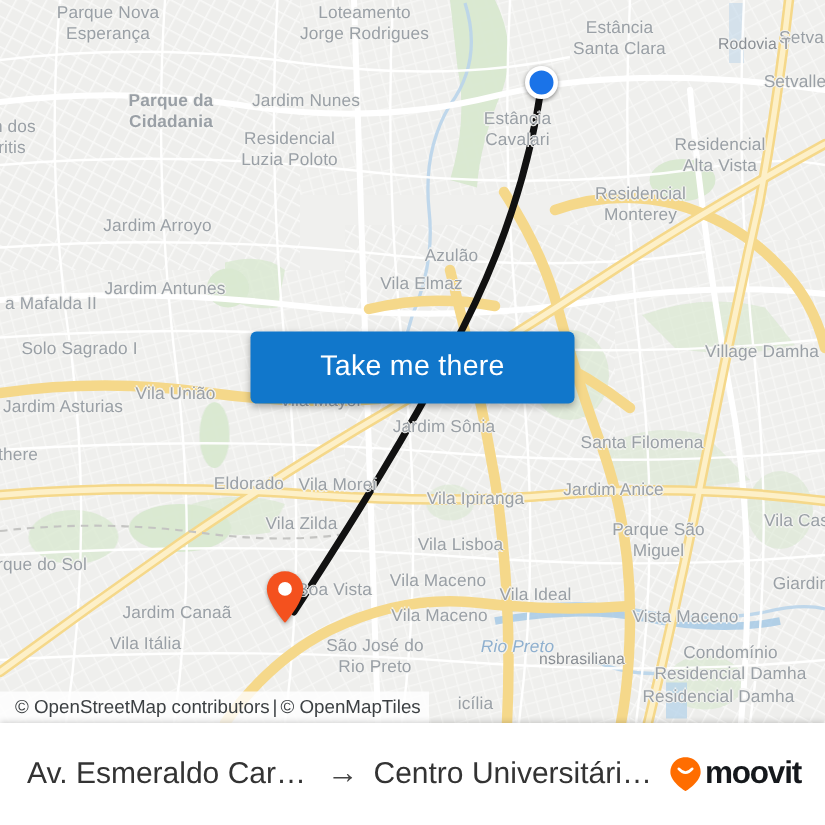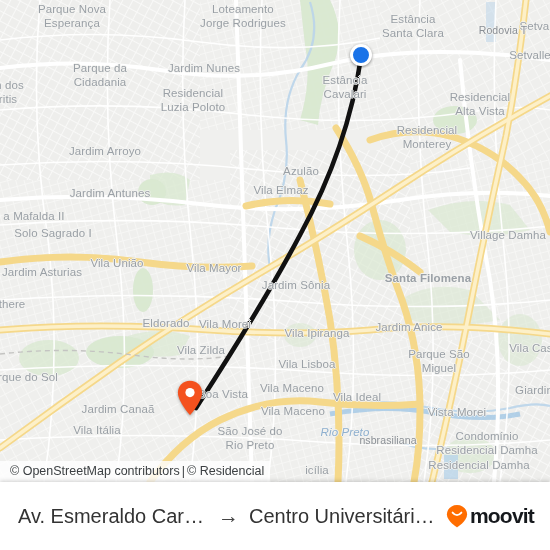--- a/index.html
+++ b/index.html
@@ -272,75 +272,78 @@
       <path id="route-path" d="M361 57 C 352 120, 330 180, 300 235 C 272 288, 240 340, 196 408" fill="none" stroke="#111111" stroke-width="4.6" stroke-linecap="round" stroke-linejoin="round"></path>
     </svg>
 
     <div id="labels">
         <div class="map-label" style="left: 72px; top: 16px;">Parque Nova<br>Esperança</div>
         <div class="map-label" style="left: 243px; top: 16px;">Loteamento<br>Jorge Rodrigues</div>
         <div class="map-label" style="left: 413px; top: 26px;">Estância<br>Santa Clara</div>
         <div class="map-label" style="left: 537px; top: 26px;">Setvall</div>
         <div class="map-label road" style="left: 503px; top: 30px;">Rodovia T</div>
         <div class="map-label" style="left: 530px; top: 55px;">Setvalle</div>
-        <div class="map-label" style="left: 100px; top: 75px;">Parque da<br>Cidadania</div>
+        <div class="map-label" style="left: 114px; top: 75px; font-weight: bold;">Parque da<br>Cidadania</div>
         <div class="map-label" style="left: 204px; top: 68px;">Jardim Nunes</div>
         <div class="map-label" style="left: 345px; top: 87px;">Estância<br>Cavalari</div>
         <div class="map-label" style="left: 8px; top: 92px;">m dos<br>ritis</div>
         <div class="map-label" style="left: 193px; top: 100px;">Residencial<br>Luzia Poloto</div>
         <div class="map-label" style="left: 480px; top: 104px;">Residencial<br>Alta Vista</div>
         <div class="map-label" style="left: 427px; top: 137px;">Residencial<br>Monterey</div>
         <div class="map-label" style="left: 105px; top: 151px;">Jardim Arroyo</div>
         <div class="map-label" style="left: 301px; top: 171px;">Azulão</div>
         <div class="map-label" style="left: 110px; top: 193px;">Jardim Antunes</div>
         <div class="map-label" style="left: 281px; top: 190px;">Vila Elmaz</div>
-        <div class="map-label" style="left: 34px; top: 216px;">a Mafalda II</div>
+        <div class="map-label" style="left: 34px; top: 203px;">a Mafalda II</div>
         <div class="map-label" style="left: 53px; top: 233px;">Solo Sagrado I</div>
         <div class="map-label" style="left: 508px; top: 235px;">Village Damha</div>
         <div class="map-label" style="left: 42px; top: 272px;">Jardim Asturias</div>
         <div class="map-label" style="left: 117px; top: 263px;">Vila União</div>
         <div class="map-label" style="left: 214px; top: 268px;">Vila Mayor</div>
-        <div class="map-label" style="left: 428px; top: 278px; font-weight: bold;">Santa Filomena</div>
+        <div class="map-label" style="left: 428px; top: 296px;">Santa Filomena</div>
         <div class="map-label" style="left: 296px; top: 285px;">Jardim Sônia</div>
         <div class="map-label" style="left: 12px; top: 304px;">there</div>
         <div class="map-label" style="left: 166px; top: 323px;">Eldorado</div>
         <div class="map-label" style="left: 225px; top: 324px;">Vila Morei</div>
         <div class="map-label" style="left: 317px; top: 333px;">Vila Ipiranga</div>
         <div class="map-label" style="left: 409px; top: 327px;">Jardim Anice</div>
         <div class="map-label" style="left: 531px; top: 348px;">Vila Cas</div>
         <div class="map-label" style="left: 28px; top: 377px;">rque do Sol</div>
         <div class="map-label" style="left: 201px; top: 350px;">Vila Zilda</div>
         <div class="map-label" style="left: 307px; top: 364px;">Vila Lisboa</div>
         <div class="map-label" style="left: 439px; top: 361px;">Parque São<br>Miguel</div>
         <div class="map-label" style="left: 534px; top: 390px;">Giardin</div>
         <div class="map-label" style="left: 292px; top: 388px;">Vila Maceno</div>
         <div class="map-label" style="left: 357px; top: 397px;">Vila Ideal</div>
         <div class="map-label" style="left: 118px; top: 409px;">Jardim Canaã</div>
         <div class="map-label" style="left: 223px; top: 394px;">Boa Vista</div>
         <div class="map-label" style="left: 293px; top: 411px;">Vila Maceno</div>
-        <div class="map-label" style="left: 457px; top: 412px;">Vista Morei</div>
+        <div class="map-label" style="left: 457px; top: 412px;">Vista Maceno</div>
         <div class="map-label" style="left: 97px; top: 430px;">Vila Itália</div>
         <div class="map-label" style="left: 250px; top: 438px;">São José do<br>Rio Preto</div>
         <div class="map-label water" style="left: 345px; top: 432px;">Rio Preto</div>
         <div class="map-label road" style="left: 388px; top: 440px;">nsbrasiliana</div>
         <div class="map-label" style="left: 487px; top: 443px;">Condomínio<br>Residencial Damha</div>
         <div class="map-label" style="left: 317px; top: 470px;">icília</div>
         <div class="map-label" style="left: 479px; top: 465px;">Residencial Damha</div>
       </div>
 
     <div class="marker-origin" id="origin-marker" style="left: 361px; top: 55px; background: rgb(26, 115, 232);"></div>
 
     <svg class="marker-dest" id="dest-marker" viewBox="0 0 26 36" style="left: 190px; top: 416px;">
       <path id="dest-pin-path" d="M13 0.8 C6 0.8 0.9 6 0.9 12.8 C0.9 21.6 13 35.2 13 35.2 C13 35.2 25.1 21.6 25.1 12.8 C25.1 6 20 0.8 13 0.8 Z" fill="#f4511e"></path>
       <circle cx="13" cy="12.6" r="4.6" fill="#ffffff"></circle>
     </svg>
 
+    <button id="cta" style="background: rgb(17, 119, 203); color: rgb(255, 255, 255);">
+      <span>Take me there</span>
+    </button>
 
     <div id="attribution">
-      <span>© OpenStreetMap contributors</span><span class="sep">|</span><span>© Residencial</span>
+      <span>© OpenStreetMap contributors</span><span class="sep">|</span><span>© OpenMapTiles</span>
     </div>
   </div>
 
   <div id="footer">
     <div id="route-summary">
       <span class="endpoint">Av. Esmeraldo Caro…</span>
       <span class="arrow">→</span>
       <span class="endpoint">Centro Universitário De Rio …</span>
     </div>
     <div id="brand">

